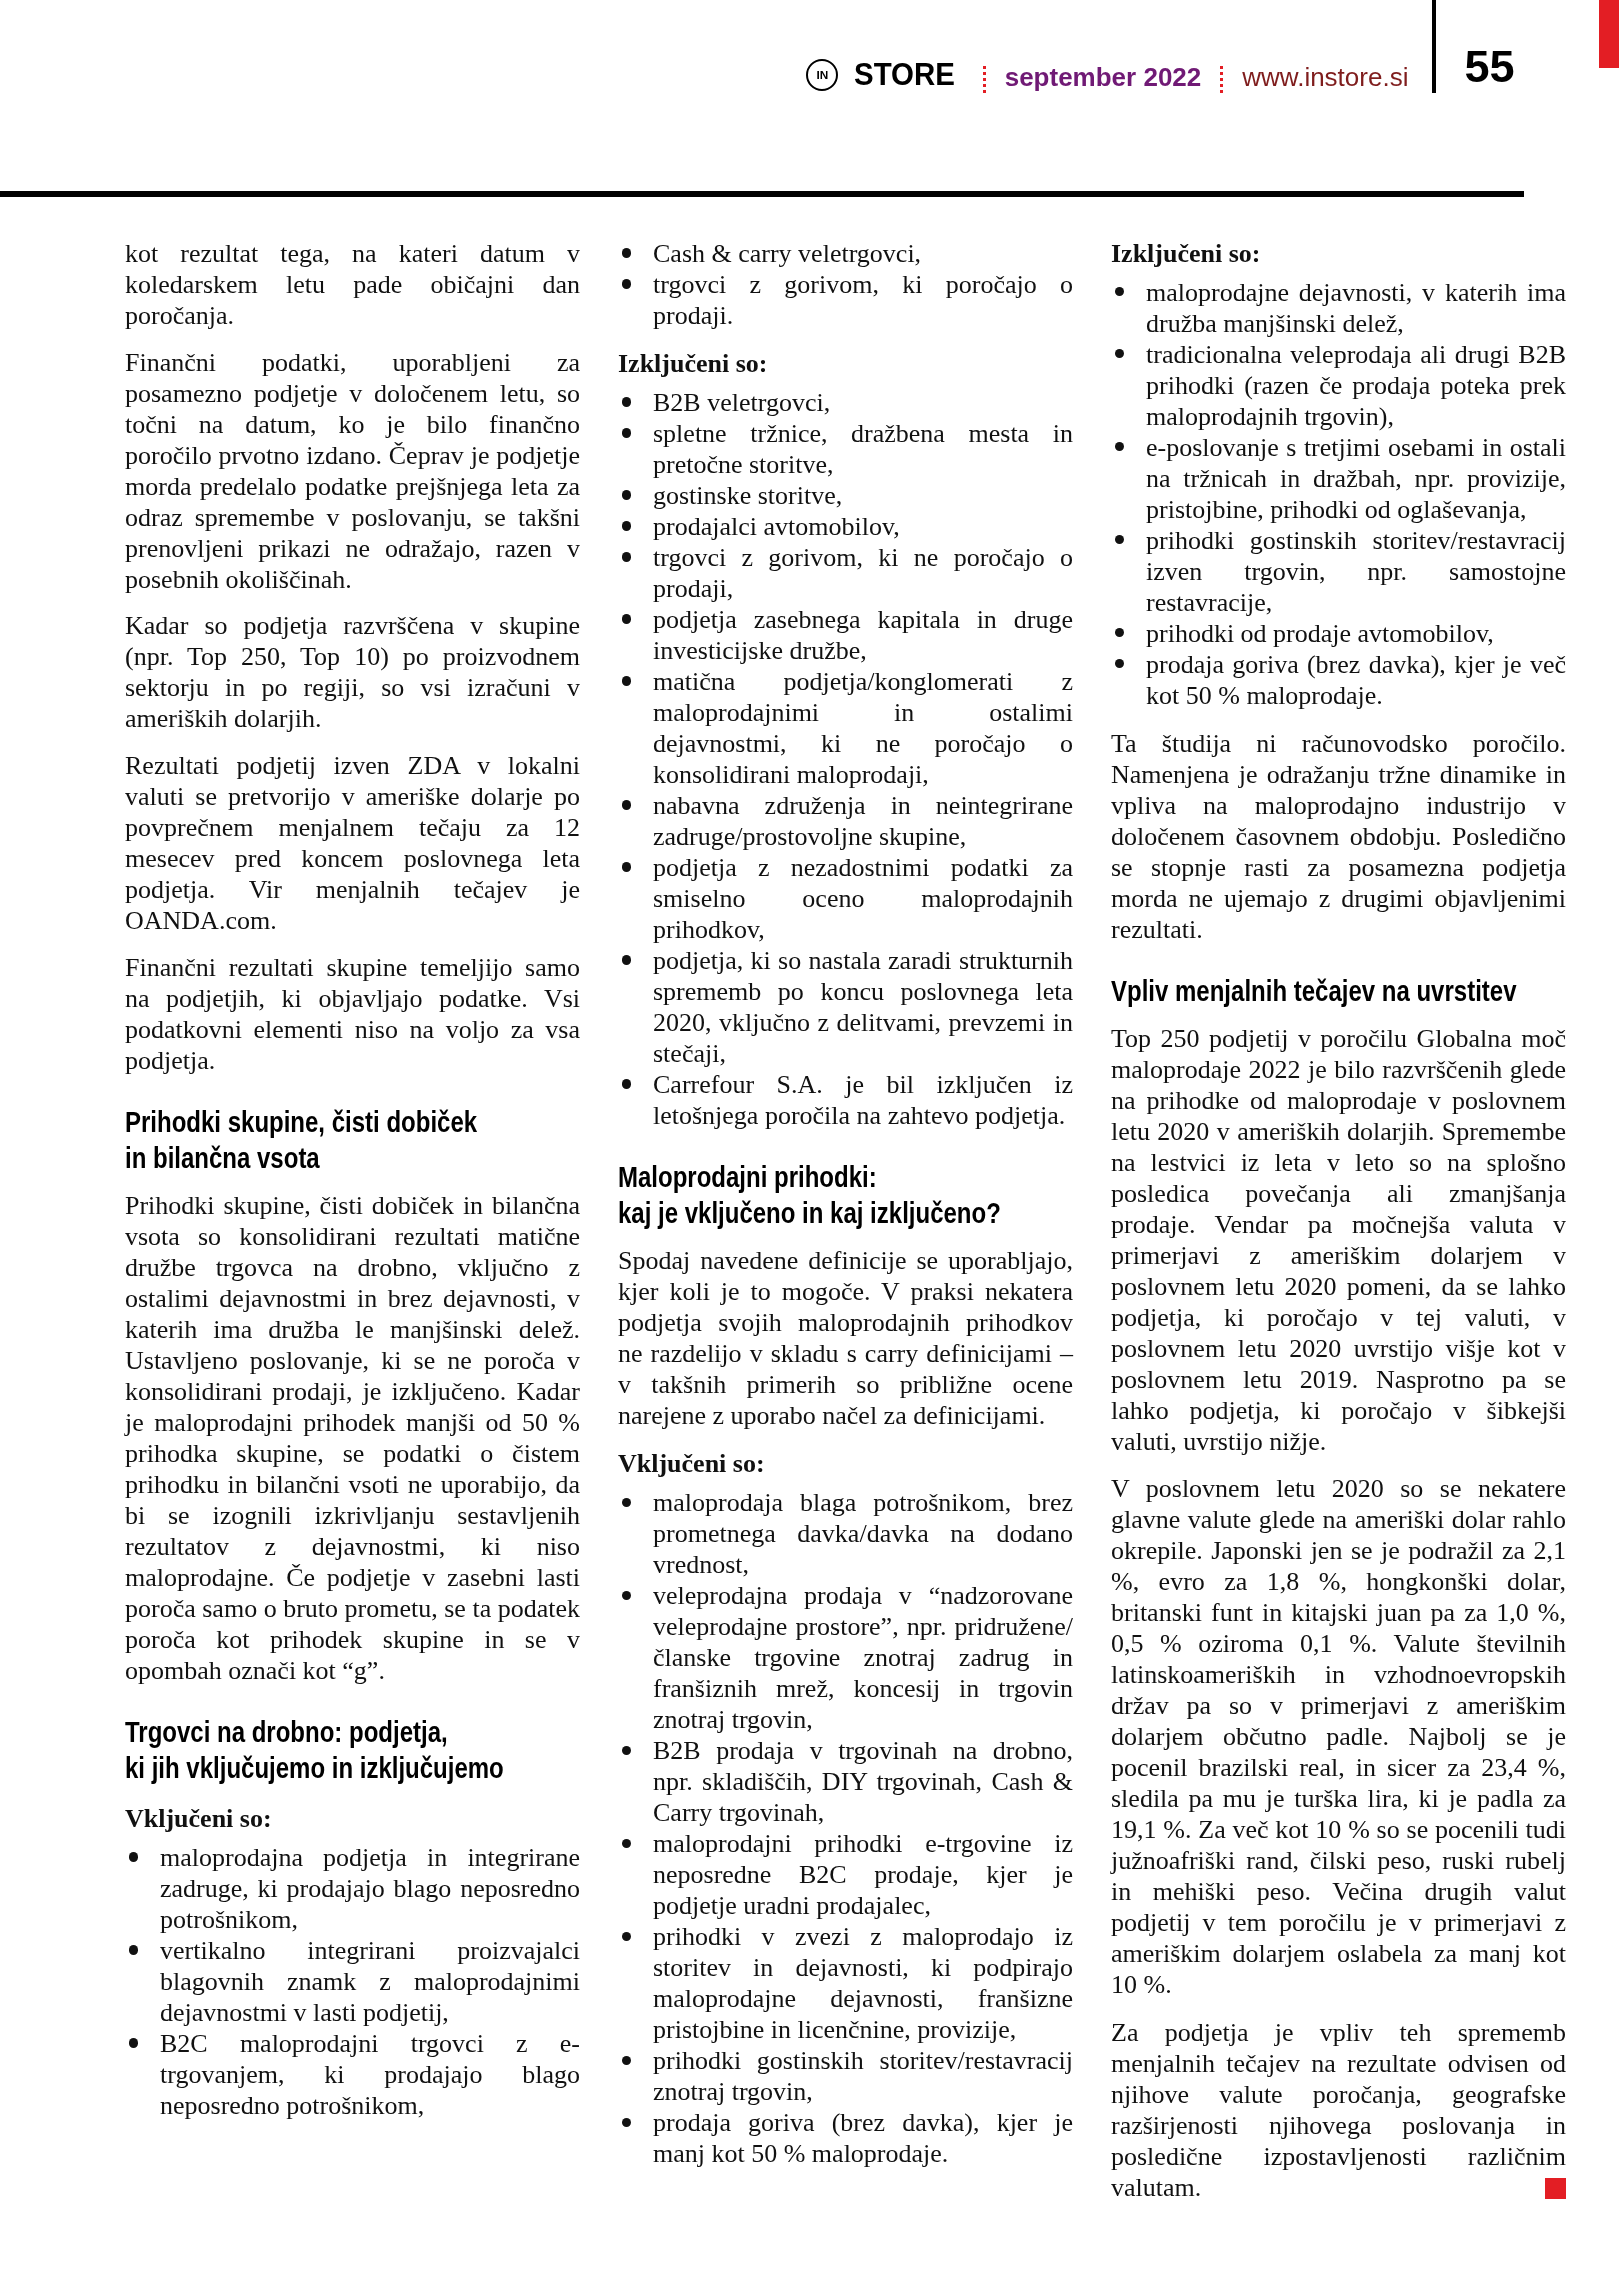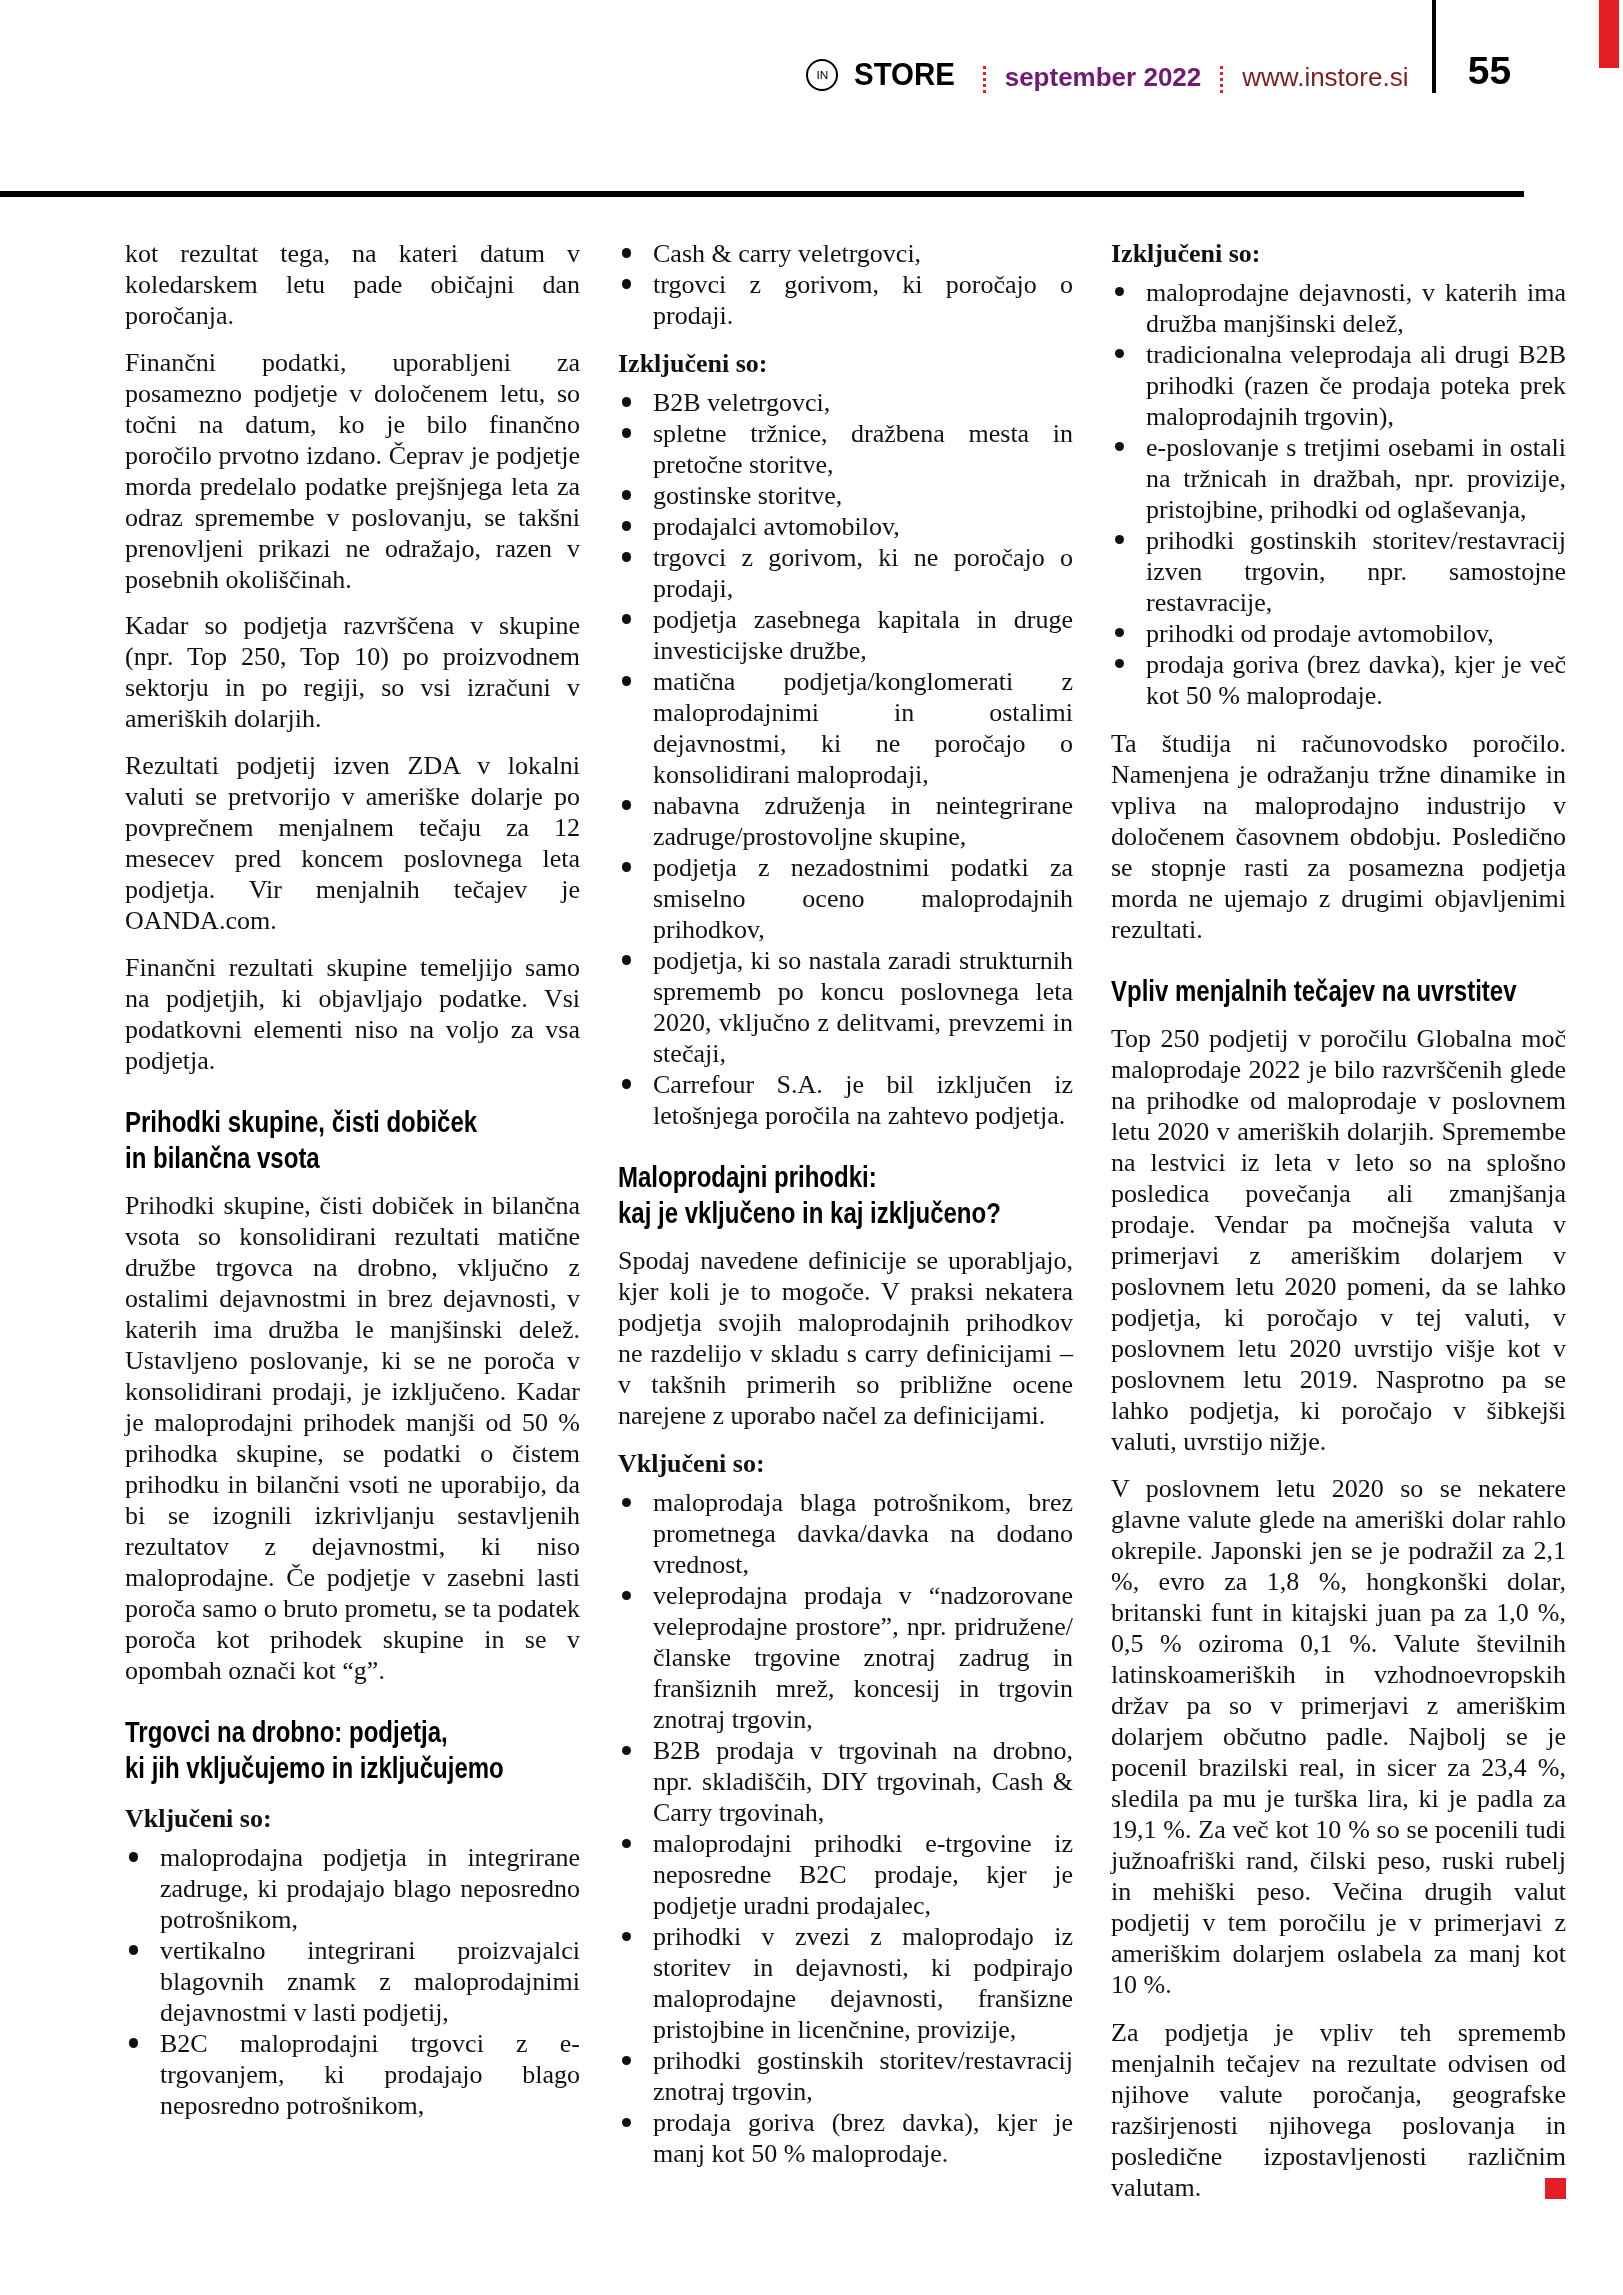--- a/index.html
+++ b/index.html
@@ -11,28 +11,28 @@
   .header{
     position:absolute;top:0;left:0;width:1524px;height:104px;
     display:flex;align-items:flex-end;justify-content:flex-end;
     padding-bottom:11px;box-sizing:border-box;gap:19px;
     font-family:"Liberation Sans", sans-serif;
   }
   .logo-group{display:flex;align-items:center;gap:15.7px;}
   .logo-circle{
     width:28px;height:28px;border:2.4px solid #000;border-radius:50%;
     display:flex;align-items:center;justify-content:center;
-    font-weight:normal;font-size:11.8px;letter-spacing:0;color:#000;
+    font-weight:bold;font-size:11.8px;letter-spacing:0;color:#000;
   }
   .brand{font-weight:bold;font-size:32px;letter-spacing:0px;color:#000;transform:scaleX(.92);transform-origin:0 50%;}
   .dotted-sep{height:27px;width:0;border-right:3.1px dotted #e31e24;}
   .hdr-date{font-weight:bold;font-size:26px;color:#701a75;}
   .hdr-site{font-weight:normal;font-size:26px;color:#7f1d1d;}
   .hdr-divider{width:3.9px;background:#000;align-self:stretch;height:auto;margin-left:4.7px;}
-  .page-num{font-weight:bold;font-size:39px;color:#000;min-width:69px;text-align:center;}
+  .page-num{font-weight:bold;font-size:45px;color:#000;min-width:69px;text-align:center;}
   .header-rule{position:absolute;top:191px;left:0;width:1524px;height:5.5px;background:#000;}
   .corner-tab{position:absolute;top:0;right:3.9px;width:20.4px;height:68px;background:#e31e24;}
   
   .article{
     position:absolute;left:92px;top:238px;width:1442px;
     display:flex;gap:38px;margin-left:33px;
   }
   .col{width:455px;min-width:455px;font-size:26px;line-height:31px;text-align:justify;}
   .col > :first-child{margin-top:0 !important;}
   .p{margin:0 0 15.7px 0;}

